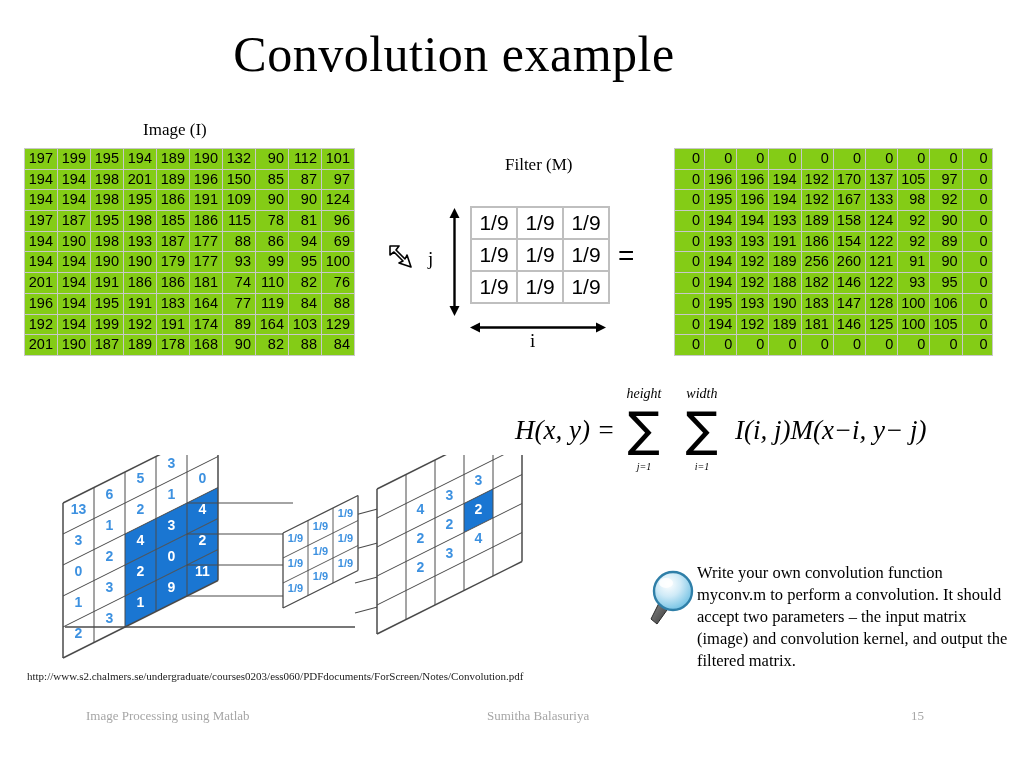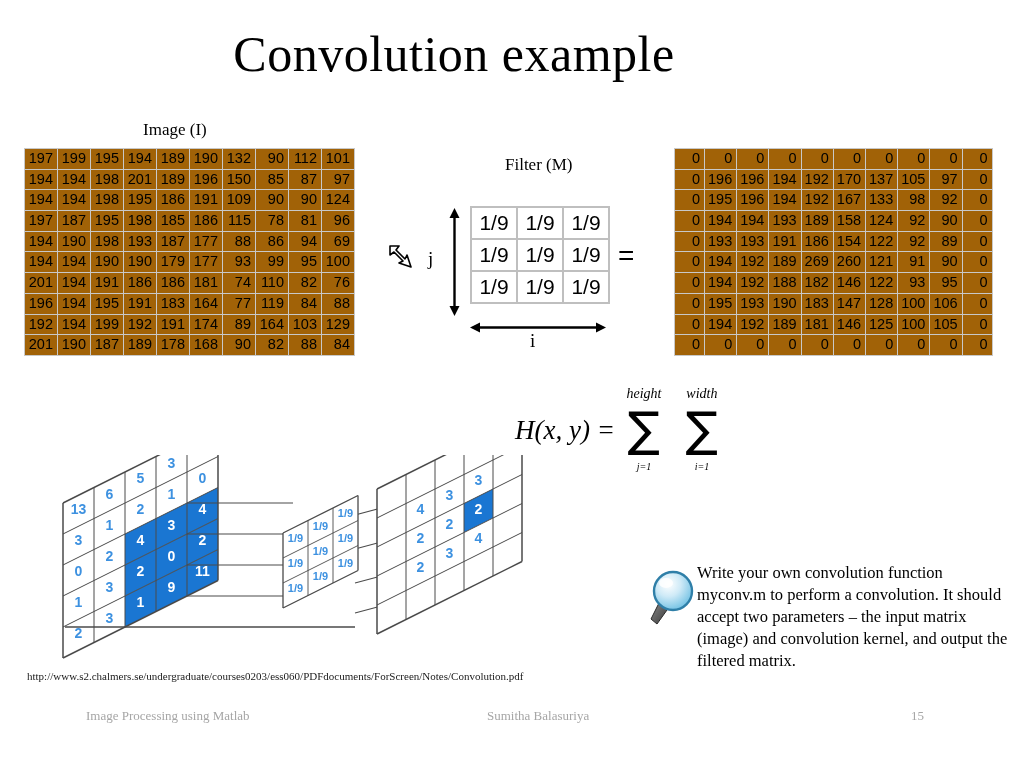--- a/index.html
+++ b/index.html
@@ -37,21 +37,21 @@
   }
   #image-label  { left: 143px; top: 120px; }
   #filter-label { left: 505px; top: 155px; }
 
   
   .num-matrix {
     position: absolute;
     border-collapse: collapse;
     font-family: "Liberation Sans", "DejaVu Sans", sans-serif;
     font-size: 14.5px;
-    background: #a16207;
+    background: #84cc16;
     border: 1px solid #c8c8c8;
   }
   .num-matrix td {
     border: 1px solid #c8c8c8;
     text-align: right;
     padding: 1px 4px 1px 3px;
     line-height: 1.22;
     white-space: nowrap;
     color: #000;
   }
@@ -472,21 +472,21 @@
         <td>122</td>
         <td>92</td>
         <td>89</td>
         <td>0</td>
       </tr>
       <tr>
         <td>0</td>
         <td>194</td>
         <td>192</td>
         <td>189</td>
-        <td>269</td>
+        <td>256</td>
         <td>260</td>
         <td>121</td>
         <td>91</td>
         <td>90</td>
         <td>0</td>
       </tr>
       <tr>
         <td>0</td>
         <td>194</td>
         <td>192</td>
@@ -543,20 +543,21 @@
     <span class="f-sum">
       <span class="lim-top">height</span>
       <span class="sigma">∑</span>
       <span class="lim-bot">j=1</span>
     </span>
     <span class="f-sum">
       <span class="lim-top">width</span>
       <span class="sigma">∑</span>
       <span class="lim-bot">i=1</span>
     </span>
+    <span class="f-rhs">I(i, j)M(x−i, y− j)</span>
   </div>
 </div>
 
 <div id="diagram">
   <svg width="520" height="210" viewBox="0 0 520 210" id="diagram-svg">
     <g id="dg-input">
         <polygon points="8,48 39,32.5 39,63.5 8,79" fill="#ffffff"></polygon>
         <polygon points="39,32.5 70,17 70,48 39,63.5" fill="#ffffff"></polygon>
         <polygon points="70,17 101,1.5 101,32.5 70,48" fill="#ffffff"></polygon>
         <polygon points="101,1.5 132,-14 132,17 101,32.5" fill="#ffffff"></polygon>

